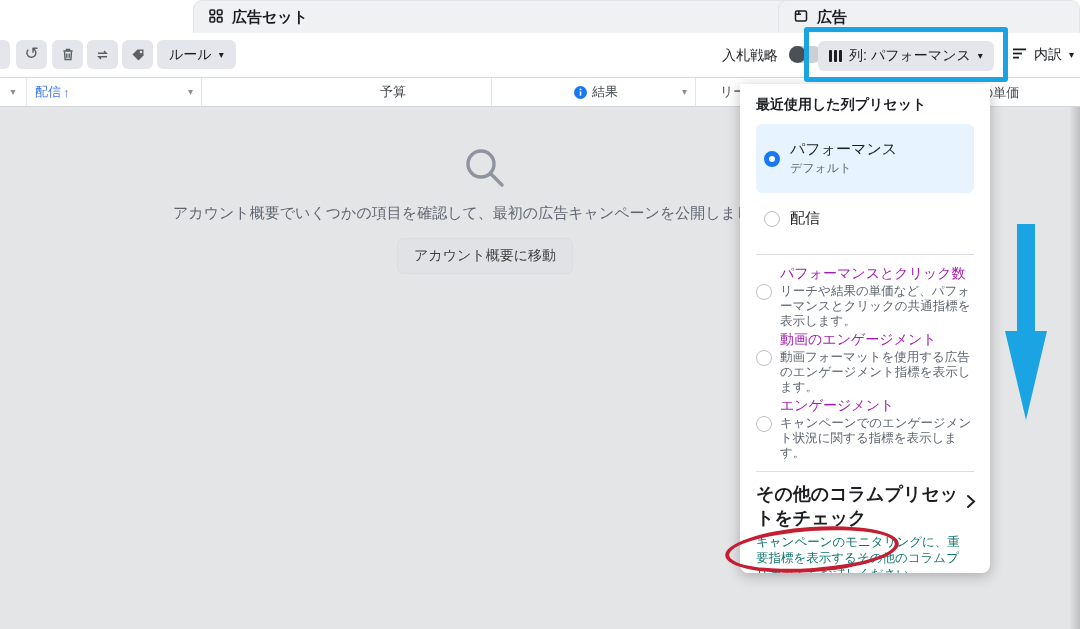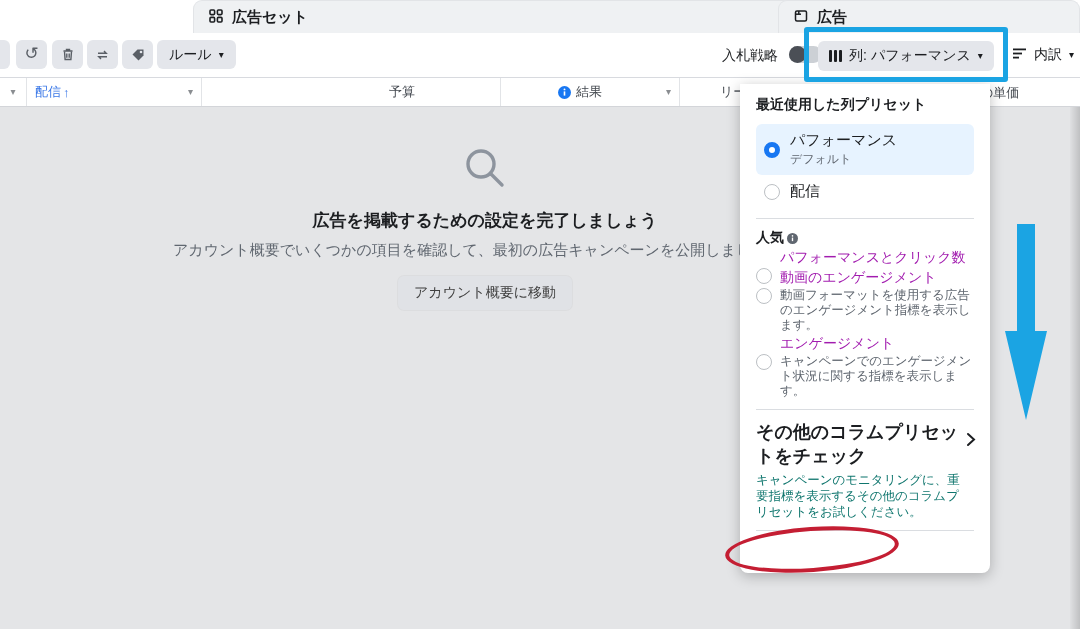--- a/index.html
+++ b/index.html
@@ -60,21 +60,21 @@
     display:inline-block;margin-top:16px;padding:8px 16px;background:#e0e2e6;border-radius:6px;
     font-size:14px;color:#404040;cursor:pointer;box-shadow:0 0 0 1px rgba(0,0,0,0.03);
   }
   
   .panel{
     position:absolute;left:740px;top:84px;width:250px;height:489px;box-sizing:border-box;
     background:#ffffff;border-radius:0 0 8px 8px;box-shadow:0 3px 14px rgba(0,0,0,0.25);
     padding:12px 16px;z-index:20;overflow:hidden;
   }
   .p-header{font-size:14px;font-weight:bold;margin-bottom:10px;}
-  .preset-row{display:flex;align-items:center;gap:10px;padding:7px 8px;border-radius:6px;cursor:pointer;}
+  .preset-row{display:flex;align-items:center;gap:10px;padding:16px 8px;border-radius:6px;cursor:pointer;}
   .preset-row.selected{background:#e7f3ff;}
   .preset-label{font-size:15px;color:#1c1e21;}
   .preset-sub{font-size:12px;color:#606770;margin-top:1px;}
   .radio{width:16px;height:16px;box-sizing:border-box;border:1.5px solid #bcc0c4;border-radius:50%;background:#fff;flex:none;}
   .radio.checked{border:5px solid #1877f2;}
   .p-div{border:none;border-top:1px solid #dadde1;margin:10px 0;}
   .p-subheader{font-size:14px;font-weight:bold;display:flex;align-items:center;gap:3px;}
   .opt{position:relative;padding-left:24px;margin-top:2px;}
   .opt .radio{position:absolute;left:0;top:19px;}
   .opt-label{font-size:14px;color:#a21caf;}
@@ -188,24 +188,24 @@
   </div>
   <div class="hcell hc-blue" style="left:27px;width:175px;">
     <span>配信</span>
     <span style="margin-left:2px;">↑</span>
     <span class="spacer"></span>
     <span class="caret gray">▾</span>
   </div>
   <div class="hcell" style="left:189px;width:158px;margin-top:41px;">
     <span>入札戦略</span>
   </div>
-  <div class="hcell" style="left:381px;width:120px;">
+  <div class="hcell" style="left:372px;width:120px;">
     <span>予算</span>
   </div>
-  <div class="hcell" style="left:550px;width:130px;justify-content:space-between;">
+  <div class="hcell" style="left:566px;width:130px;justify-content:space-between;">
     <span style="margin-right:5px;display:flex;">
       <svg width="13" height="13" viewBox="0 0 13 13">
         <circle cx="6.5" cy="6.5" r="6.5" fill="#1877f2"></circle>
         <rect x="5.7" y="5.4" width="1.6" height="4.2" fill="#fff"></rect>
         <circle cx="6.5" cy="3.4" r="0.95" fill="#fff"></circle>
       </svg>
     </span>
     <span>結果</span>
     <span class="spacer"></span>
     <span class="caret gray">▾</span>
@@ -218,21 +218,20 @@
 
 <div class="main-area">
   <div class="edge-shade"></div>
   <div class="empty-state">
     <span>
       <svg width="46" height="46" viewBox="0 0 46 46" fill="none" stroke="#8d949e" stroke-width="3.4" stroke-linecap="round">
         <circle cx="19" cy="19" r="13"></circle>
           <line x1="29" y1="29" x2="40" y2="40"></line>
       </svg>
     </span>
-    <div class="empty-title">広告を掲載するための設定を完了しましょう</div>
     <div class="empty-sub">アカウント概要でいくつかの項目を確認して、最初の広告キャンペーンを公開しましょう。</div>
     <div class="empty-btn">アカウント概要に移動</div>
   </div>
 </div>
 
 <div class="panel">
   <div class="p-header">最近使用した列プリセット</div>
 
   <div class="preset-row selected" style="background: rgb(231, 243, 255);">
     <span class="radio checked" style="border-color: rgb(24, 119, 242);"></span>
@@ -242,34 +241,25 @@
     </span>
   </div>
 
   <div class="preset-row">
     <span class="radio"></span>
     <span class="preset-label">配信</span>
   </div>
 
   <hr class="p-div">
 
-  <div class="p-subheader">
-    <span>人気</span>
-    <span style="display:flex;">
-      <svg width="11" height="11" viewBox="0 0 13 13">
-        <circle cx="6.5" cy="6.5" r="6.5" fill="#606770"></circle>
-        <rect x="5.7" y="5.4" width="1.6" height="4.2" fill="#fff"></rect>
-        <circle cx="6.5" cy="3.4" r="0.95" fill="#fff"></circle>
-      </svg>
-    </span>
-  </div>
 
   <div class="opt">
     <span class="radio"></span>
     <div class="opt-label">パフォーマンスとクリック数</div>
+    <div class="opt-desc">リーチや結果の単価など、パフォーマンスとクリックの共通指標を表示します。</div>
   </div>
 
   <div class="opt">
     <span class="radio"></span>
     <div class="opt-label">動画のエンゲージメント</div>
     <div class="opt-desc">動画フォーマットを使用する広告のエンゲージメント指標を表示します。</div>
   </div>
 
   <div class="opt">
     <span class="radio"></span>

